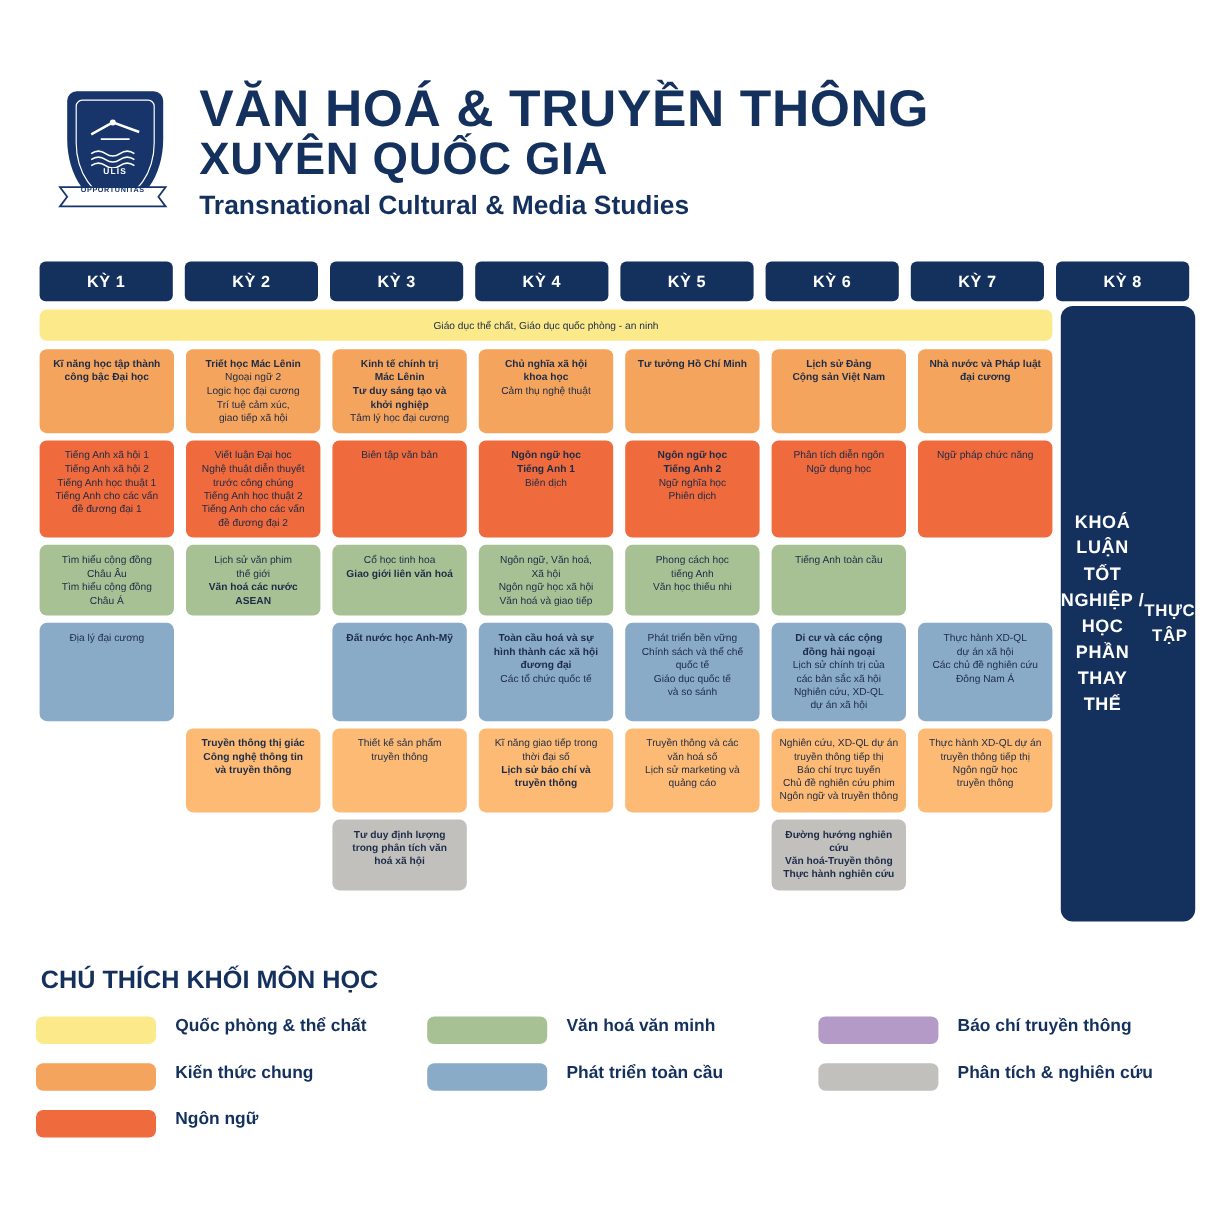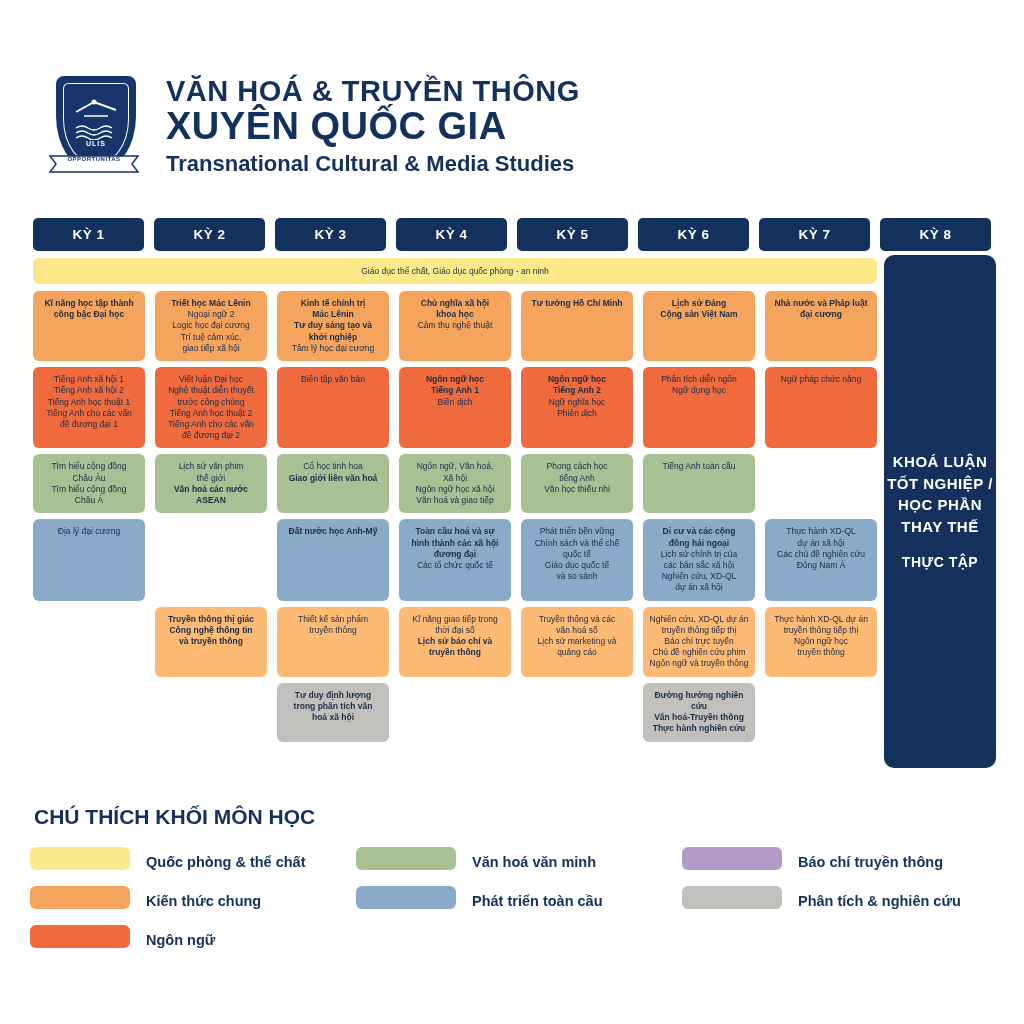--- a/index.html
+++ b/index.html
@@ -43,21 +43,21 @@
     color:#fff;font-size:7px;letter-spacing:1px;font-weight:bold;
   }
   .ribbon{
     position:absolute;left:0;top:80px;width:96px;height:22px;
   }
   .ribbon-txt{
     position:absolute;left:0;right:0;top:84px;text-align:center;
     color:#17356b;font-size:6px;letter-spacing:.5px;font-weight:bold;
   }
   .titles{flex:1;padding-left:8px;}
-  .t1{font-size:29px;font-weight:bold;line-height:1.02;letter-spacing:.5px;color:#14315e;}
+  .t1{font-size:43px;font-weight:bold;line-height:1.02;letter-spacing:.5px;color:#14315e;}
   .t2{font-size:38px;font-weight:bold;line-height:1.05;letter-spacing:.5px;color:#14315e;}
   .t3{font-size:22px;font-weight:bold;margin-top:4px;color:#14315e;}
 
   
   .grid{position:absolute;left:28px;top:218px;width:968px;}
   .row{display:flex;}
   .cell{
     width:112px;margin:0 5px 6px 5px;border-radius:6px;
     font-size:8.5px;line-height:1.32;text-align:center;
     padding:7px 4px;box-sizing:border-box;color:#1c2b47;
@@ -76,32 +76,32 @@
   .red{background:#ef6a3c;}
   .green{background:#a8c194;}
   .blue{background:#8aabc8;}
   .purple{background:#fdba74;}
   .gray{background:#c2c0bd;}
   .empty{background:transparent;}
 
   .k8box{
     position:absolute;left:884px;top:255px;width:112px;height:513px;
     background:#14315e;border-radius:10px;color:#fff;
-    display:flex;flex-direction:column;align-items:center;justify-content:center;
+    display:flex;flex-direction:row;align-items:center;justify-content:center;
     font-weight:bold;font-size:15px;line-height:1.45;text-align:center;
     letter-spacing:.5px;
   }
   .k8box .sub{font-size:14px;margin-top:14px;font-weight:bold;}
 
   
   .legend{position:absolute;left:30px;top:805px;width:980px;}
   .legend-title{font-size:21px;font-weight:bold;color:#14315e;margin:0 0 18px 4px;}
   .legend-grid{display:flex;}
   .legend-col{width:326px;}
-  .legend-item{display:flex;align-items:flex-end;margin-bottom:16px;}
+  .legend-item{display:flex;align-items:flex-start;margin-bottom:16px;}
   .swatch{width:100px;height:23px;border-radius:6px;flex:0 0 100px;}
   .legend-label{margin-left:16px;font-size:14.5px;font-weight:bold;color:#14315e;}
 </style>
 </head>
 <body>
 
 <div class="page">
 
   <div class="header">
     <div class="logo">

